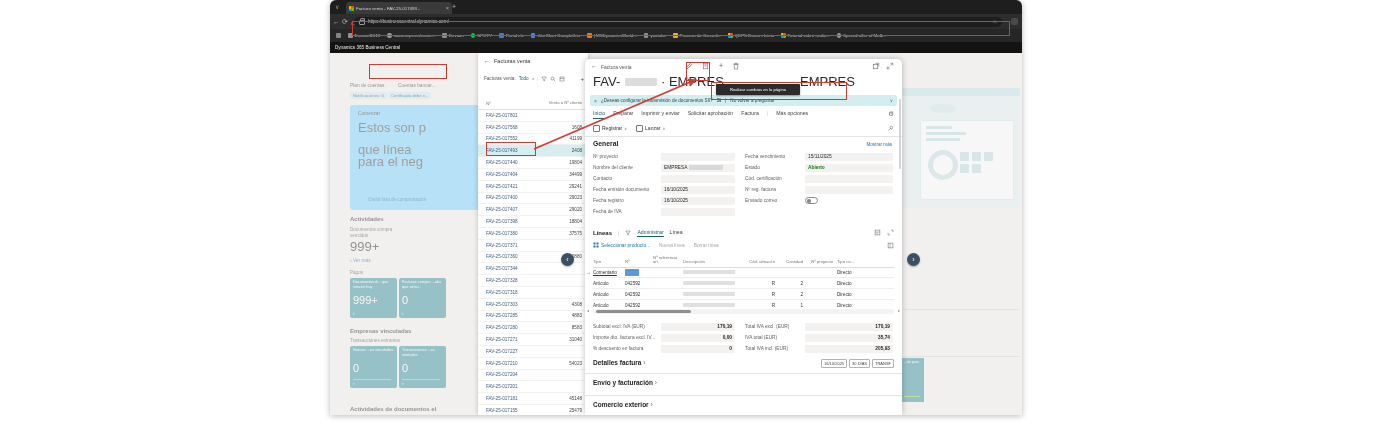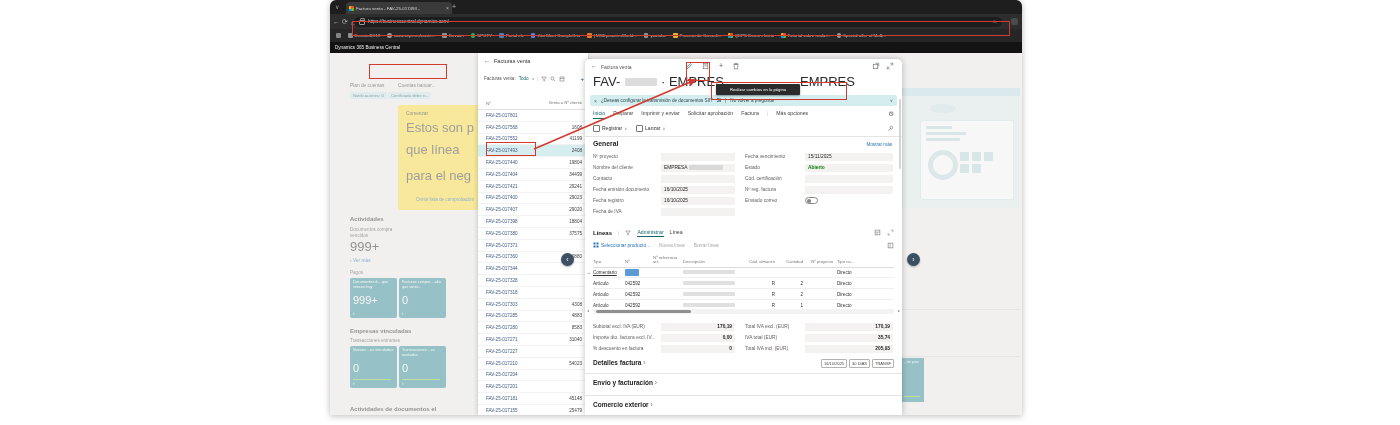--- a/index.html
+++ b/index.html
@@ -35,21 +35,21 @@
   .ic-spotify{background:#1db954;border-radius:50%}.ic-doc{background:#4a7dbd}
   .ic-link{background:#5b7fd4}.ic-flag{background:#e67e22}.ic-warn{background:#e0b431}
   .ic-ms{background:conic-gradient(#f25022 0 25%,#7fba00 0 50%,#00a4ef 0 75%,#ffb900 0)}
   #bcbar{position:absolute;left:0;top:42px;right:0;height:11px;background:#131313;color:#efefef;
        display:flex;align-items:center;padding:0 5px;font-size:4.6px;}
   #app{position:absolute;left:0;top:53px;right:0;bottom:0;background:#f1f0ef;overflow:hidden;}
   .dimmed{opacity:.5;}
   
   .navlink{position:absolute;font-size:4.8px;color:#3a3a3a;white-space:nowrap;}
   .chip{position:absolute;background:#cfe9ea;color:#17595e;font-size:4.2px;padding:1px 3px;border-radius:2px;white-space:nowrap;}
-  .gs-card{position:absolute;left:20px;top:52px;width:150px;height:105px;background:#fde047;border-radius:3px;margin-left:48px;}
+  .gs-card{position:absolute;left:20px;top:52px;width:150px;height:105px;background:#7dd3fc;border-radius:3px;}
   .gs-kicker{position:absolute;left:8px;top:6px;font-size:4.8px;color:#333;}
   .gs-line{position:absolute;left:8px;font-size:13px;font-weight:300;color:#4c4c4c;white-space:nowrap;}
   .gs-skip{position:absolute;left:18px;top:92px;font-size:4.6px;color:#2a72b5;}
   .rc-h{position:absolute;font-weight:700;color:#333;font-size:6px;white-space:nowrap;}
   .rc-sub{position:absolute;color:#555;font-size:4.6px;white-space:nowrap;}
   .rc-big{position:absolute;font-size:13px;font-weight:300;color:#333;}
   .rc-link{position:absolute;font-size:4.8px;color:#2a72b5;}
   .tile{position:absolute;width:47px;height:40px;background:#3a929c;border-radius:2px;color:#fff;overflow:hidden;}
   .tile .tl{position:absolute;left:3px;top:2px;right:2px;font-size:3.8px;line-height:4.6px;}
   .tile .tv{position:absolute;left:3px;top:16px;font-size:11px;font-weight:300;}
@@ -256,21 +256,21 @@
       <div class="dimmed">
         <span class="navlink" style="left:20px;top:30px">Plan de cuentas</span>
         <span class="navlink" style="left:68px;top:30px">Cuentas bancar...</span>
         <span class="chip" style="left:20px;top:39px">Notificaciones: 0</span>
         <span class="chip" style="left:58px;top:39px">Certificado debe e...</span>
 
         <div class="gs-card">
           <span class="gs-kicker">Comenzar</span>
           <span class="gs-line" style="top:15px">Estos son p</span>
           <span class="gs-line" style="top:37px">que línea</span>
-          <span class="gs-line" style="top:63px">para el neg</span>
+          <span class="gs-line" style="top:49px">para el neg</span>
           <span class="gs-skip">Omitir lista de comprobación</span>
         </div>
 
         <span class="rc-h" style="left:20px;top:163px">Actividades</span>
         <span class="rc-sub" style="left:20px;top:174px">Documentos compra</span>
         <span class="rc-sub" style="left:20px;top:180px">vencidos</span>
         <span class="rc-big" style="left:20px;top:186px">999+</span>
         <span class="rc-link" style="left:20px;top:205px">› Ver más</span>
 
         <span class="rc-sub" style="left:20px;top:217px">Pagos</span>

